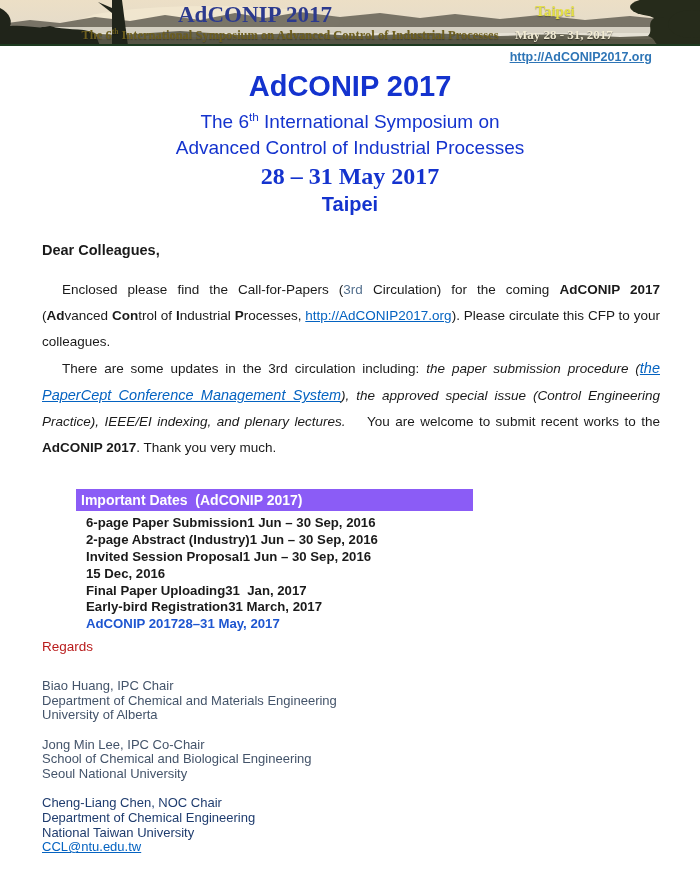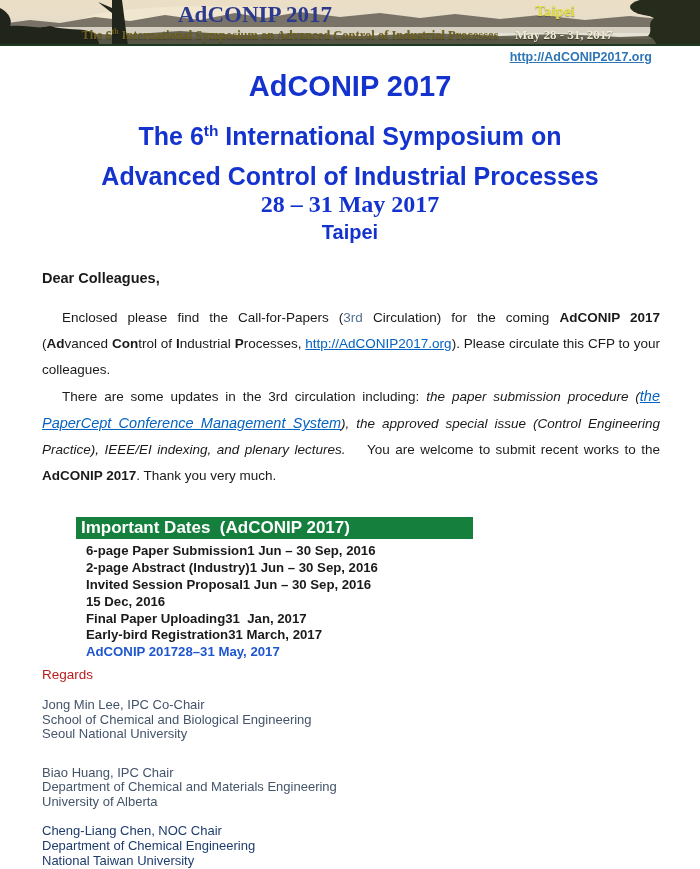--- a/index.html
+++ b/index.html
@@ -23,38 +23,38 @@
            text-shadow:0 1px 1px rgba(0,0,0,.5);white-space:nowrap;}
 
   
   .toplink-row{text-align:right;padding:3px 48px 0 0;font-size:12.5px;font-weight:bold;line-height:16px;}
   a.link{color:#0563C1;text-decoration:underline;cursor:pointer;}
   a.toplink{color:#2E75B6;}
 
   
   .heading{text-align:center;color:#1433CE;}
   .h1{font-size:29px;font-weight:bold;line-height:32px;margin-top:5px;}
-  .h2{font-size:25px;font-weight:bold;line-height:22px;margin-top:18px;}
+  .h2{font-size:19px;font-weight:normal;line-height:22px;margin-top:4px;}
   .h2 sup{font-size:.62em;}
   .h3{font-size:24px;font-weight:bold;line-height:28px;margin-top:3px;font-family:Liberation Serif, serif;}
   .h4{font-size:20px;font-weight:bold;line-height:24px;margin-top:2px;}
 
   
   .salutation{margin:26px 0 0 42px;font-size:14.5px;font-weight:bold;line-height:17px;}
   .para{width:618px;margin:18px 0 0 42px;font-size:13.5px;line-height:26px;
         text-align:justify;text-indent:20px;}
   .para.p2{margin-top:0;}
   .bold{font-weight:bold;}
   .it{font-style:italic;}
   .c3rd{color:#54708E;}
   a.pclink{font-style:italic;font-size:14.5px;color:#0563C1;text-decoration:underline;}
 
   
   .dates-table{margin:28px 0 0 76px;width:397px;}
-  .dt-header{background:#15803d;color:#ffffff;font-weight:bold;font-size:17px;
+  .dt-header{background:#8b5cf6;color:#ffffff;font-weight:bold;font-size:14px;
              line-height:16px;padding:3px 0 3px 5px;}
   .dt-rows{margin-top:4px;}
   .dt-row{display:flex;font-weight:bold;font-size:13.2px;
           line-height:16.8px;padding-left:10px;padding-right:16px;}
   .dt-value{text-align:right;white-space:pre;}
   .dt-row.hl{color:#1E56D0;}
 
   
   .regards{margin:6px 0 0 42px;font-size:13.5px;color:#b91c1c;line-height:16px;}
   .sig{margin:15px 0 0 42px;font-size:13px;line-height:14.6px;}
@@ -145,30 +145,30 @@
         </div>
       <div class="dt-row hl">
           <span class="dt-label">AdCONIP 2017</span>
           <span class="dt-value">28–31 May, 2017</span>
         </div>
     </div>
   </div>
 
   <p class="regards">Regards</p>
 
+  <div class="sig sig-gray first">
+    <div>Biao Huang, IPC Chair</div>
+    <div>Department of Chemical and Materials Engineering</div>
+    <div>University of Alberta</div>
+  </div>
+
   <div class="sig sig-gray">
     <div>Jong Min Lee, IPC Co-Chair</div>
     <div>School of Chemical and Biological Engineering</div>
     <div>Seoul National University</div>
-  </div>
-
-  <div class="sig sig-gray first">
-    <div>Biao Huang, IPC Chair</div>
-    <div>Department of Chemical and Materials Engineering</div>
-    <div>University of Alberta</div>
   </div>
 
   <div class="sig sig-navy">
     <div>Cheng-Liang Chen, NOC Chair</div>
     <div>Department of Chemical Engineering</div>
     <div>National Taiwan University</div>
     <div><a class="link">CCL@ntu.edu.tw</a></div>
 
   </div>
 

